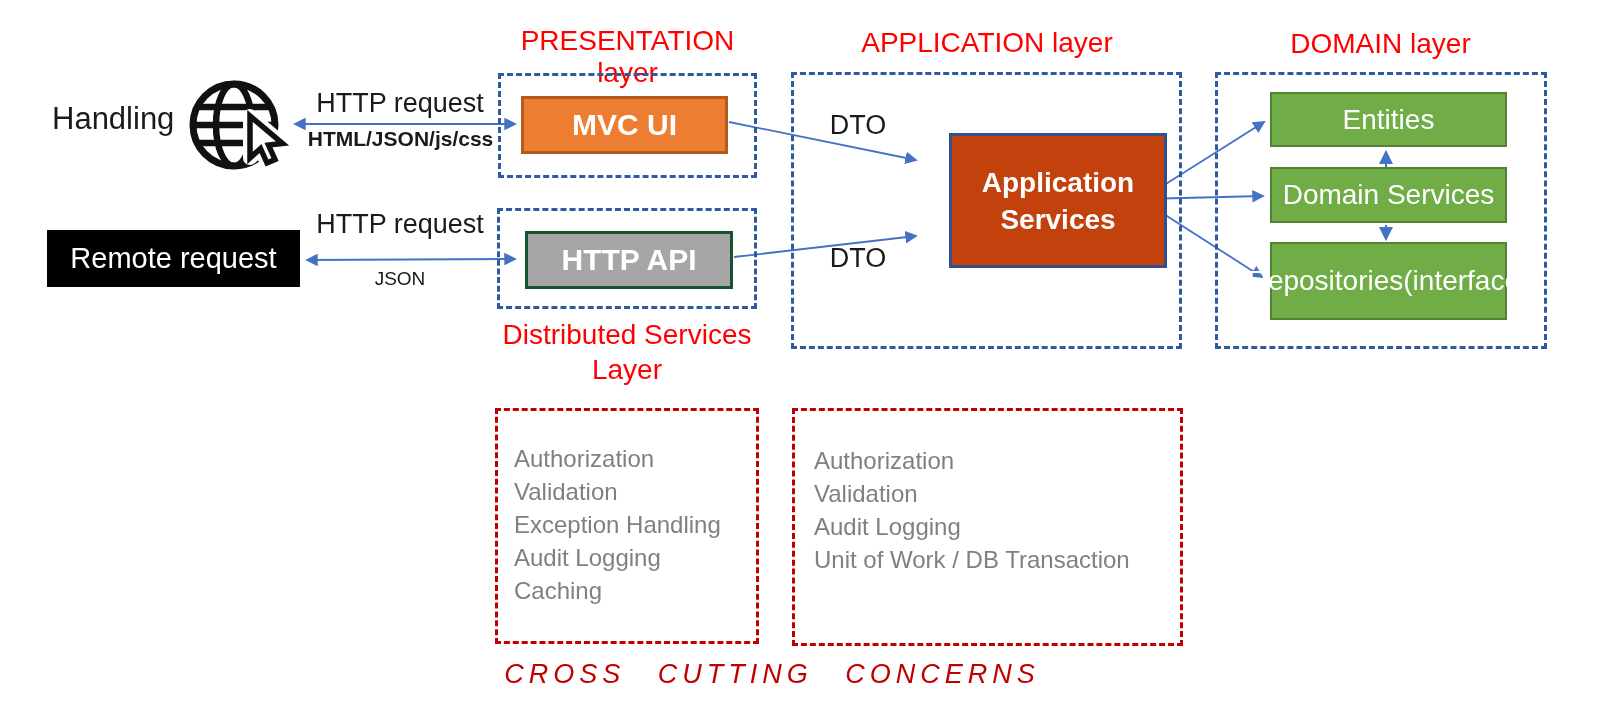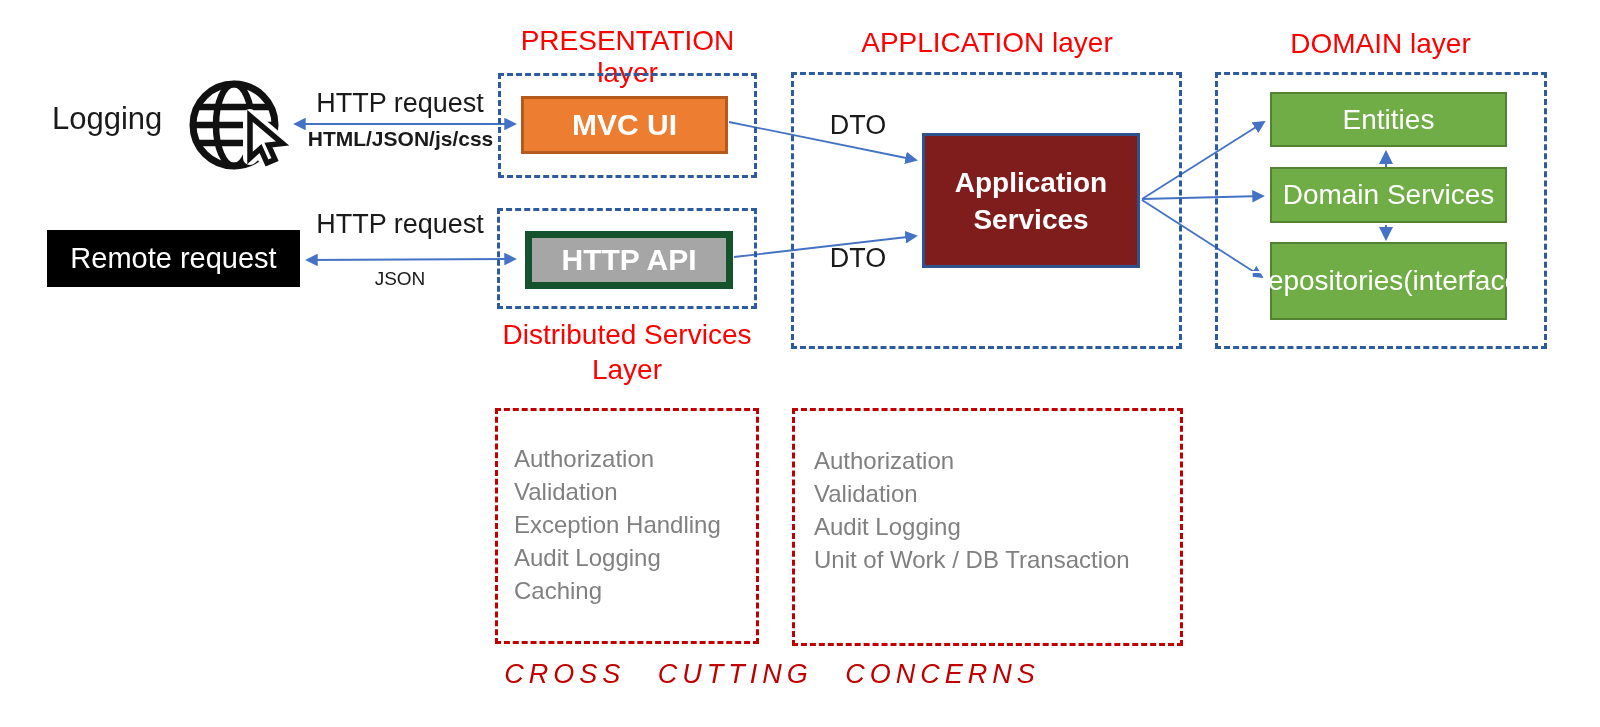--- a/index.html
+++ b/index.html
@@ -10,22 +10,22 @@
   .abs{position:absolute;box-sizing:border-box;}
   .arrow-layer{position:absolute;left:0;top:0;width:1600px;height:727px;pointer-events:none;}
 
   
   .dash-blue{border:3px dashed #2E5B9F;}
   .dash-red{border:3px dashed #C00000;}
 
   
   .node{display:flex;align-items:center;justify-content:center;text-align:center;color:#fff;}
   .node-mvc{background:#ED7D31;border:3px solid #B55A1C;font-weight:bold;font-size:30px;}
-  .node-api{background:#A6A6A6;border:7px solid #14532d;font-weight:bold;font-size:30px;}
-  .node-app{background:#7f1d1d;border:3px solid #2F528F;font-weight:bold;font-size:28px;line-height:37px;flex-direction:column;}
+  .node-api{background:#A6A6A6;border:3px solid #14532d;font-weight:bold;font-size:30px;}
+  .node-app{background:#c2410c;border:3px solid #2F528F;font-weight:bold;font-size:28px;line-height:37px;flex-direction:column;margin-left:27px;}
   .node-green{background:#70AD47;border:2px solid #548235;font-size:28px;}
   .node-green.two-line{flex-direction:row;line-height:34px;}
   .node-black{background:#000;font-size:29px;}
 
   
   .layer-title{color:#FF0000;font-size:28px;text-align:center;}
   .layer-title .line{display:block;line-height:35px;}
 
   
   .conn-label{font-size:27px;text-align:center;color:#1a1a1a;}
@@ -56,21 +56,21 @@
     <line x1="307" y1="260" x2="515" y2="259" stroke="#4472C4" stroke-width="1.8" marker-start="url(#ah)" marker-end="url(#ah)"></line>
     <line x1="729" y1="122" x2="916" y2="160" stroke="#4472C4" stroke-width="1.8" marker-end="url(#ah)"></line>
     <line x1="734" y1="257" x2="916" y2="236" stroke="#4472C4" stroke-width="1.8" marker-end="url(#ah)"></line>
     <line x1="1142" y1="199" x2="1264" y2="122" stroke="#4472C4" stroke-width="1.8" marker-end="url(#ah)"></line>
     <line x1="1142" y1="199" x2="1263" y2="196" stroke="#4472C4" stroke-width="1.8" marker-end="url(#ah)"></line>
     <line x1="1142" y1="200" x2="1262" y2="277" stroke="#4472C4" stroke-width="1.8" marker-end="url(#ah)"></line>
     <line x1="1386" y1="167" x2="1386" y2="152" stroke="#4472C4" stroke-width="2" marker-end="url(#ah)"></line>
     <line x1="1386" y1="225" x2="1386" y2="239" stroke="#4472C4" stroke-width="2" marker-end="url(#ah)"></line>
   </svg>
 
-  <div class="abs browsers-label" style="left:52px;top:101px;">Logging</div>
+  <div class="abs browsers-label" style="left:52px;top:101px;">Handling</div>
 
   <svg class="abs" style="left:186px;top:72px;" width="110" height="114" viewBox="0 0 110 114">
     <circle cx="48" cy="53" r="41" fill="none" stroke="#111" stroke-width="7"></circle>
     <ellipse cx="48" cy="53" rx="18" ry="41" fill="none" stroke="#111" stroke-width="6.5"></ellipse>
     <line x1="12" y1="35" x2="85" y2="35" stroke="#111" stroke-width="6.5"></line>
     <line x1="7" y1="53" x2="89" y2="53" stroke="#111" stroke-width="6.5"></line>
     <line x1="12" y1="71" x2="85" y2="71" stroke="#111" stroke-width="6.5"></line>
     <g transform="translate(64,44)">
       <path d="M0,0 L0,42 L10.5,32.5 L17,47 L25,43.5 L18.5,29 L32.5,27.5 Z" fill="#fff" stroke="#fff" stroke-width="14" stroke-linejoin="round"></path>
       <path d="M0,0 L0,42 L10.5,32.5 L17,47 L25,43.5 L18.5,29 L32.5,27.5 Z" fill="#fff" stroke="#111" stroke-width="5.5" stroke-linejoin="miter"></path>

